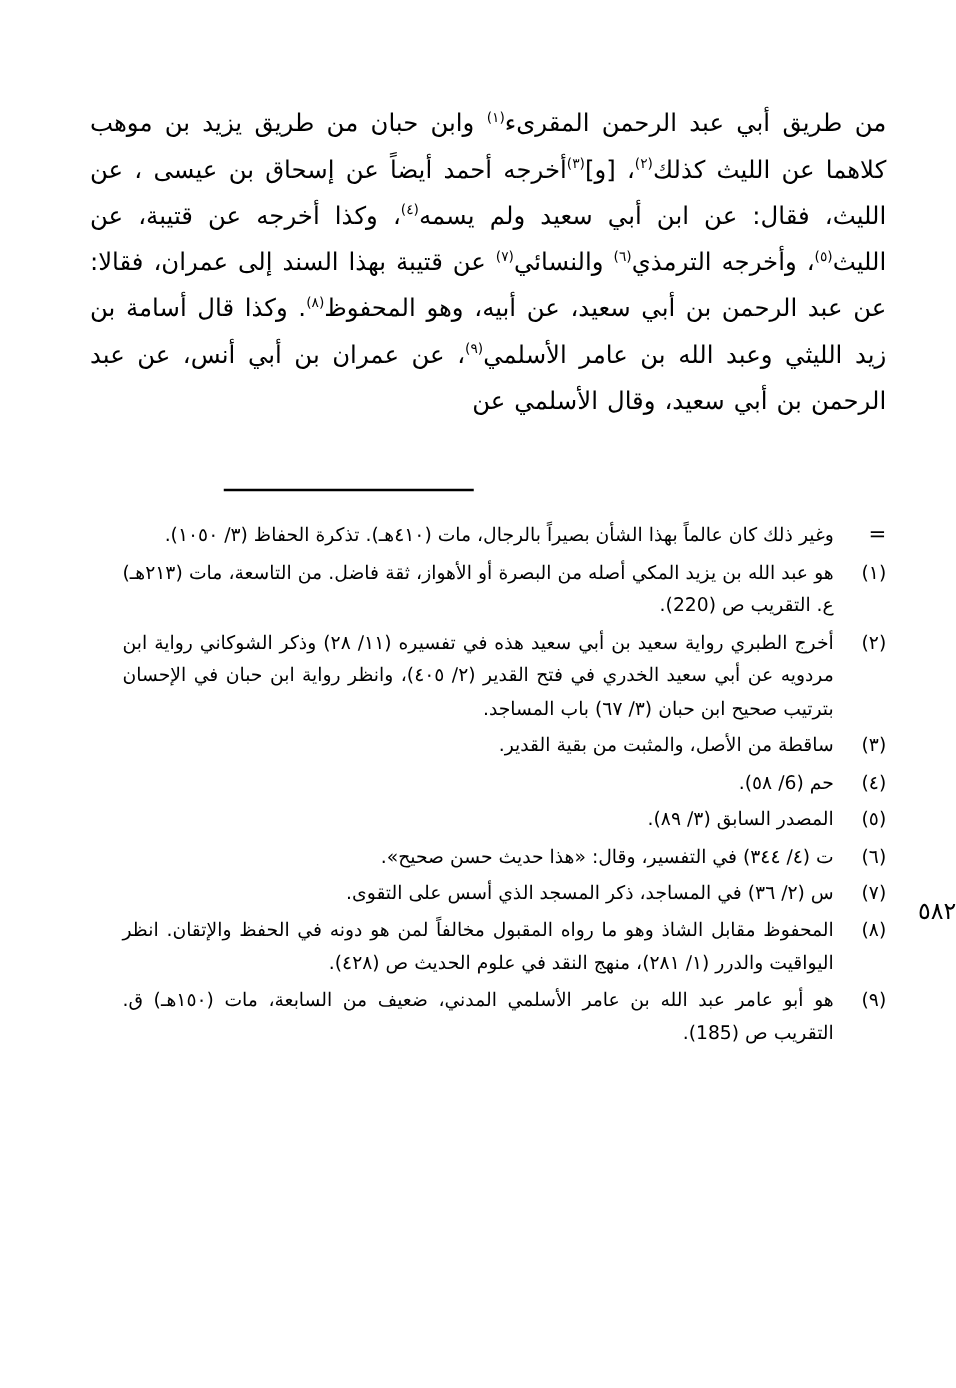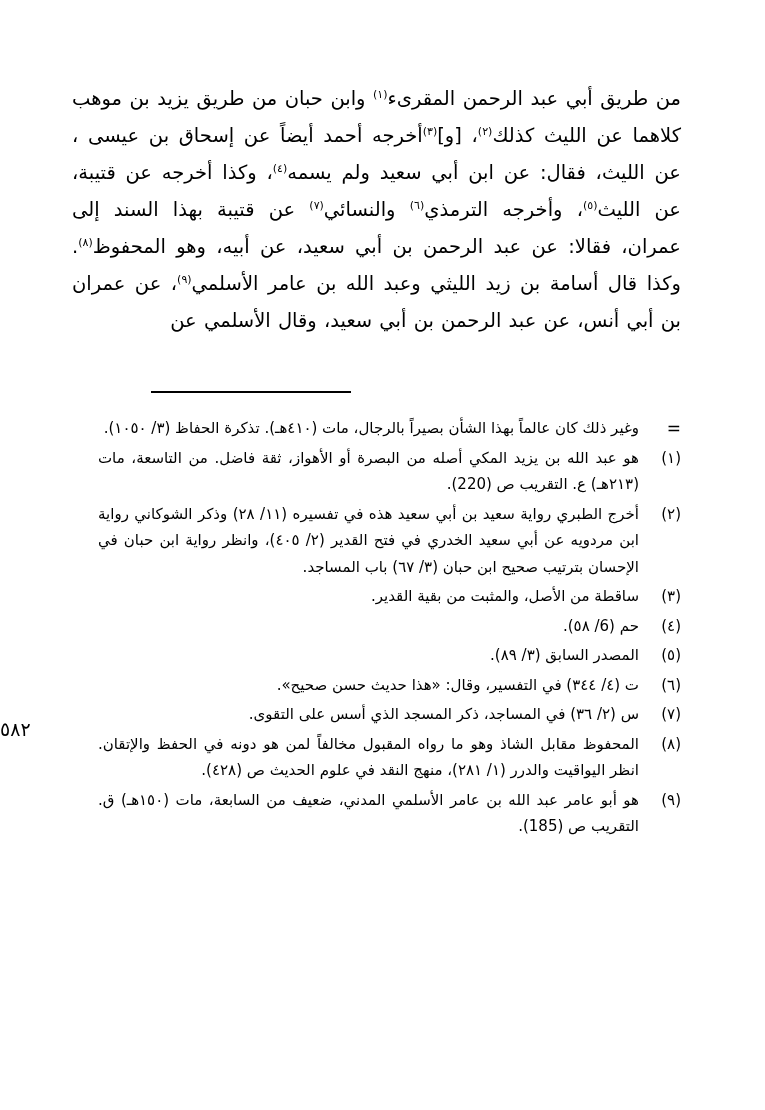--- a/index.html
+++ b/index.html
@@ -14,21 +14,21 @@
     font-family: "DejaVu Sans", sans-serif;
     color: #000000;
     overflow: hidden;
   }
   .page {
     position: absolute;
     top: 0; left: 0;
     width: 765px;
     height: 792px;
     box-sizing: border-box;
-    padding: 80px 84px 40px 72px;
+    padding: 80px 56px 40px 72px;
     direction: rtl;
   }
   
   .body-text {
     font-size: 19.5px;
     line-height: 37px;
     text-align: justify;
     text-justify: inter-word;
     letter-spacing: 0px;
     word-spacing: 1px;
@@ -79,21 +79,21 @@
   }
   .fnote.continuation .marker {
     font-size: 17px;
   }
   
   .page-number {
     position: absolute;
     bottom: 52px;
     left: 0;
     width: 765px;
-    text-align: left;
+    text-align: right;
     font-size: 19px;
     letter-spacing: 1px;
   }
 </style>
 </head>
 <body>
 
 <div class="page">
 
   <div class="body-text">

